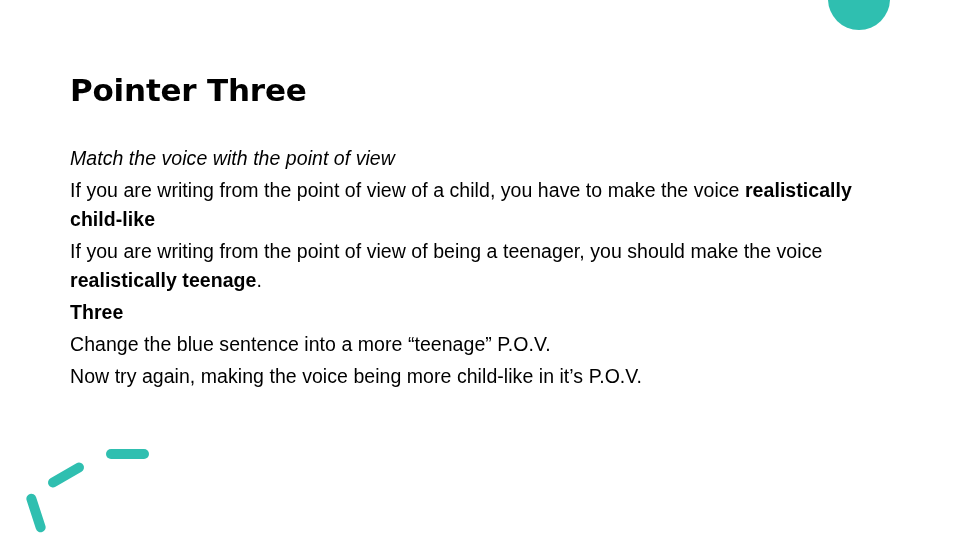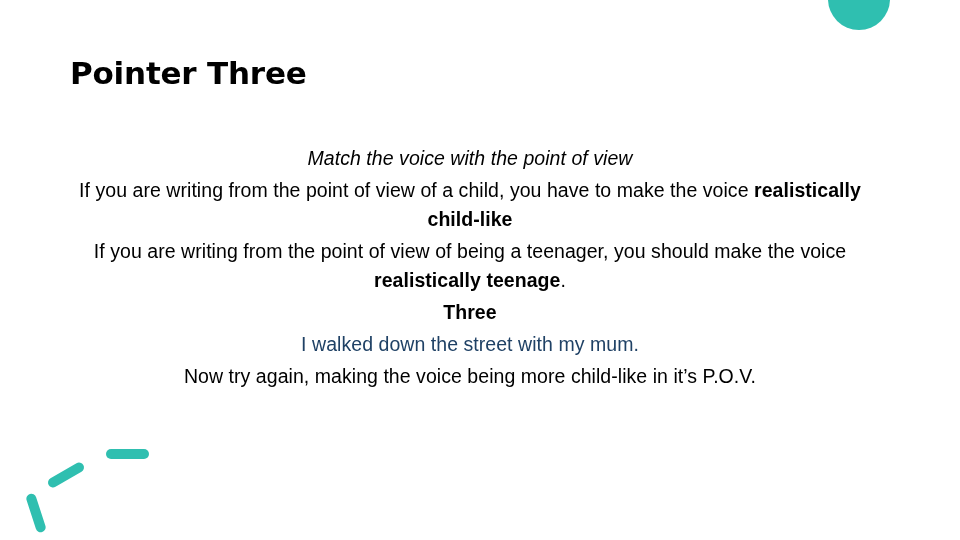--- a/index.html
+++ b/index.html
@@ -57,21 +57,21 @@
     width: 40px;
     height: 10px;
     transform: rotate(72deg);
     transform-origin: 50% 50%;
   }
 
   
   .title {
     position: absolute;
     left: 70px;
-    top: 56px;
+    top: 73px;
     margin: 0;
     font-family: "DejaVu Sans", sans-serif;
     font-size: 31px;
     font-weight: 700;
     letter-spacing: -0.2px;
     color: #000000;
     line-height: 1.15;
     white-space: nowrap;
   }
 
@@ -81,21 +81,20 @@
     left: 70px;
     top: 144px;
     width: 800px;
   }
   .para {
     margin: 0 0 0 0;
     font-size: 19.5px;
     line-height: 29px;
     color: #000000;
     letter-spacing: 0.05px;
-    text-align: center;
   }
   .para + .para {
     margin-top: 3px;
   }
   .para.italic {
     font-style: italic;
   }
   .para.bold {
     font-weight: 700;
   }
@@ -124,19 +123,19 @@
   <div class="body-block">
 
     <p class="para italic">Match the voice with the point of view</p>
 
     <p class="para"><span>If you are writing from the point of view of a child, you have to make the voice </span><b>realistically child-like</b><span></span></p>
 
     <p class="para"><span>If you are writing from the point of view of being a teenager, you should make the voice </span><b>realistically teenage</b><span>.</span></p>
 
     <p class="para bold">Three</p>
 
+    <p class="para">Change the blue sentence into a more “teenage” P.O.V.</p>
 
-    <p class="para blue">I walked down the street with my mum.</p>
 
     <p class="para">Now try again, making the voice being more child-like in it’s P.O.V.</p>
 
   </div>
 </div>
 
 </body></html>

